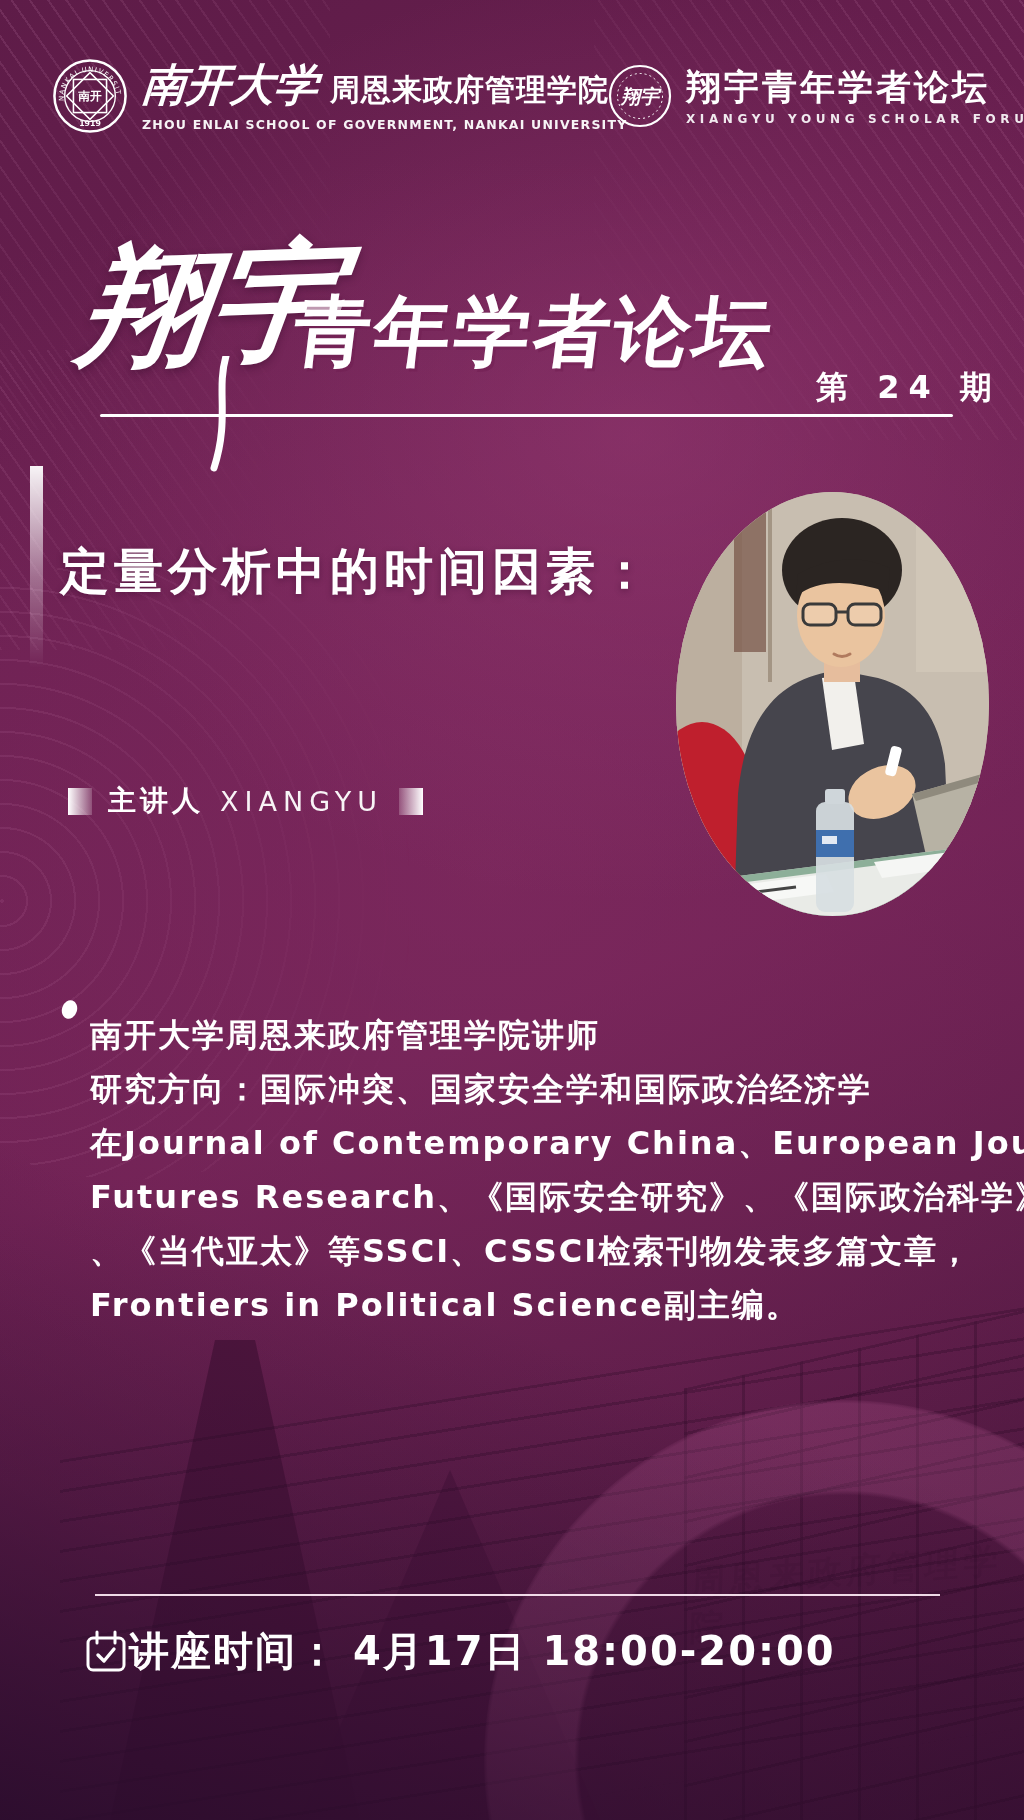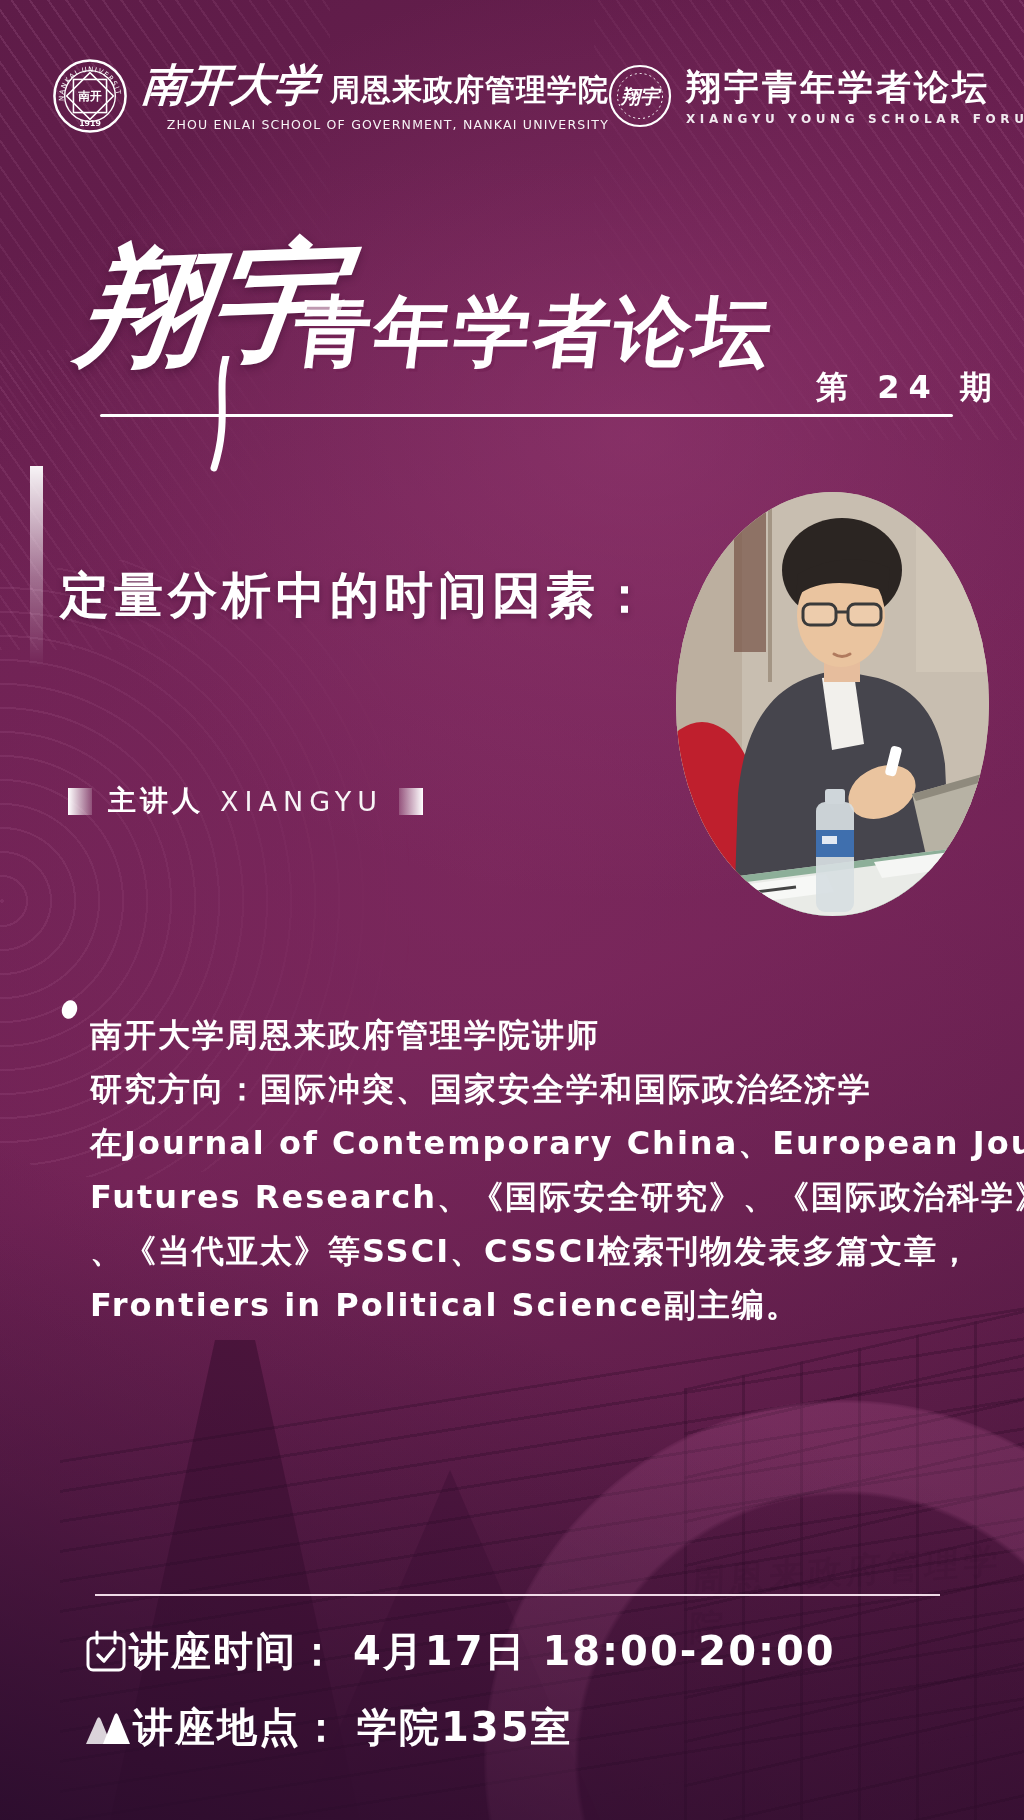--- a/index.html
+++ b/index.html
@@ -49,38 +49,38 @@
     background:radial-gradient(circle at center, transparent 52%, rgba(214,110,172,.20) 53% 70%, transparent 71%);}
   .building-sign{left:690px;top:1548px;width:330px;opacity:.12;font-size:34px;font-weight:700;
     letter-spacing:5px;transform:rotate(-4deg) skewX(-6deg);color:#2c0a26;}
   
   .header-left{left:52px;top:58px;display:flex;align-items:center;gap:14px;}
   .nk-text{display:flex;flex-direction:column;}
   .nk-cn-row{display:flex;align-items:baseline;gap:12px;white-space:nowrap;}
   .nk-uni{font-family:"DejaVu Serif","Liberation Serif",serif;font-style:italic;font-weight:bold;
     font-size:44px;line-height:48px;transform:skewX(-4deg);}
   .nk-school{font-size:30px;font-weight:600;letter-spacing:1px;}
-  .nk-en{font-size:12.5px;font-weight:400;letter-spacing:1.2px;margin-top:6px;opacity:.95;white-space:nowrap;text-align:right;}
+  .nk-en{font-size:12.5px;font-weight:700;letter-spacing:1.2px;margin-top:6px;opacity:.95;white-space:nowrap;text-align:right;}
   .header-right{left:608px;top:64px;display:flex;align-items:center;gap:14px;}
   .xy-cn{font-size:35px;font-weight:800;letter-spacing:3px;line-height:40px;white-space:nowrap;}
   .xy-en{font-size:12px;font-weight:600;letter-spacing:4.6px;margin-top:5px;opacity:.9;white-space:nowrap;}
   
   .brand-script{left:82px;top:238px;font-family:"DejaVu Serif","Liberation Serif",serif;
     font-style:italic;font-weight:bold;font-size:128px;line-height:130px;
     transform:skewX(-9deg) rotate(-2deg);text-shadow:0 3px 8px rgba(50,8,40,.45);white-space:nowrap;}
   .brand-rest{left:294px;top:290px;font-size:77px;line-height:84px;font-weight:800;letter-spacing:3px;
     transform:skewX(-7deg);color:#fff;text-shadow:3px 3px 0 rgba(110,28,80,.45);white-space:nowrap;}
   .issue{left:816px;top:366px;font-size:32px;font-weight:600;letter-spacing:9px;white-space:nowrap;}
   .masthead-underline{left:100px;top:414px;width:853px;height:3px;background:#fff;border-radius:2px;}
   .script-tail{left:206px;top:356px;}
   
   .title-bar{left:30px;top:466px;width:13px;height:202px;
     background:linear-gradient(180deg, rgba(255,255,255,.95) 0%, rgba(255,255,255,.35) 55%, rgba(255,255,255,0) 100%);}
   .lec-line{font-family:"DejaVu Serif","Liberation Serif",serif;font-weight:bold;
-    font-size:49px;line-height:58px;letter-spacing:5px;white-space:nowrap;text-shadow:0 2px 6px rgba(50,8,40,.4);margin-top:24px;}
+    font-size:49px;line-height:58px;letter-spacing:5px;white-space:nowrap;text-shadow:0 2px 6px rgba(50,8,40,.4);}
   .lec1{left:60px;top:542px;}
   .lec2{left:128px;top:612px;}
   
   .photo{left:676px;top:492px;width:313px;height:424px;border-radius:50%;overflow:hidden;background:#c8beb0;}
   
   .speaker-label{left:68px;top:770px;display:flex;align-items:center;gap:16px;margin-top:12px;}
   .sq{width:24px;height:27px;}
   .sq-l{background:linear-gradient(90deg,#ffffff, rgba(255,255,255,.2));}
   .sq-r{background:linear-gradient(90deg, rgba(255,255,255,.2), #ffffff);}
   .speaker-cn{font-size:28px;font-weight:600;letter-spacing:4px;}
@@ -220,23 +220,14 @@
       <rect x="5" y="9" width="36" height="32" rx="5" fill="none" stroke="#fff" stroke-width="3"></rect>
       <line x1="14" y1="3" x2="14" y2="14" stroke="#fff" stroke-width="3" stroke-linecap="round"></line>
       <line x1="32" y1="3" x2="32" y2="14" stroke="#fff" stroke-width="3" stroke-linecap="round"></line>
       <polyline points="15,26 21,32 31,20" fill="none" stroke="#fff" stroke-width="3.4" stroke-linecap="round" stroke-linejoin="round"></polyline>
     </svg>
     <div class="detail-text">
       <span>讲座时间：</span><span class="val">4月17日 18:00-20:00</span>
     </div>
   </div>
 
-  <div class="abs detail-row row-loc">
-    <svg width="50" height="40" viewBox="0 0 50 40">
-      <path d="M3 36 L14 11 Q15.8 7.4 17.6 11 L28 36 Z" fill="#fff" opacity=".82"></path>
-      <path d="M20 36 L31.5 7 Q33.3 3.4 35.1 7 L47 36 Z" fill="#fff"></path>
-    </svg>
-    <div class="detail-text">
-      <span>讲座地点：</span><span class="val">学院135室</span>
-    </div>
-  </div>
 
 </div>
 
 </body></html>

